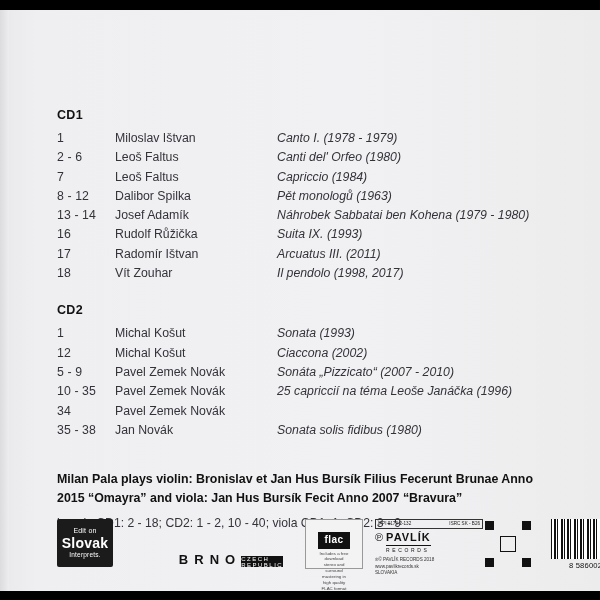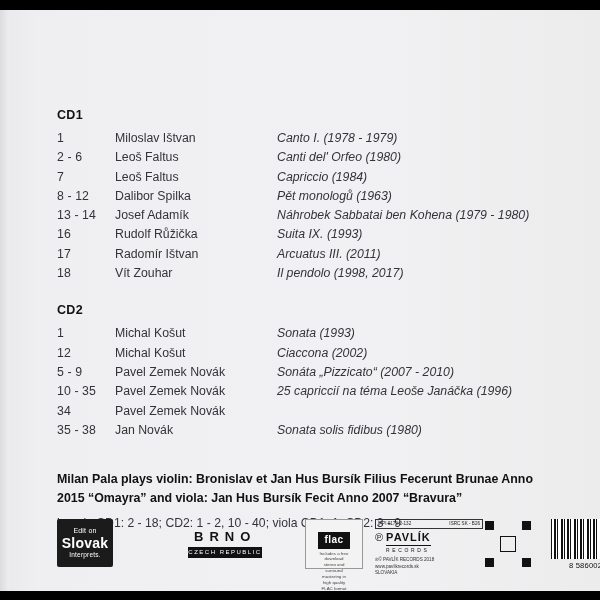--- a/index.html
+++ b/index.html
@@ -123,22 +123,22 @@
   }
   .logo-esi .l1 { font-size: 7px; letter-spacing: .2px; }
   .logo-esi .l2 { font-size: 14px; font-weight: bold; letter-spacing: .2px; }
   .logo-esi .l3 { font-size: 6.5px; letter-spacing: .2px; }
 
   .logo-brno {
     left: 131px;
     width: 80px;
     height: 48px;
     display: flex;
-    flex-direction: column;
-    align-items: flex-start;
+    flex-direction: row;
+    align-items: flex-end;
     justify-content: center;
   }
   .logo-brno .word {
     font-size: 13px;
     font-weight: bold;
     letter-spacing: 6px;
     color: #111;
     padding-left: 6px;
   }
   .logo-brno .bar {

